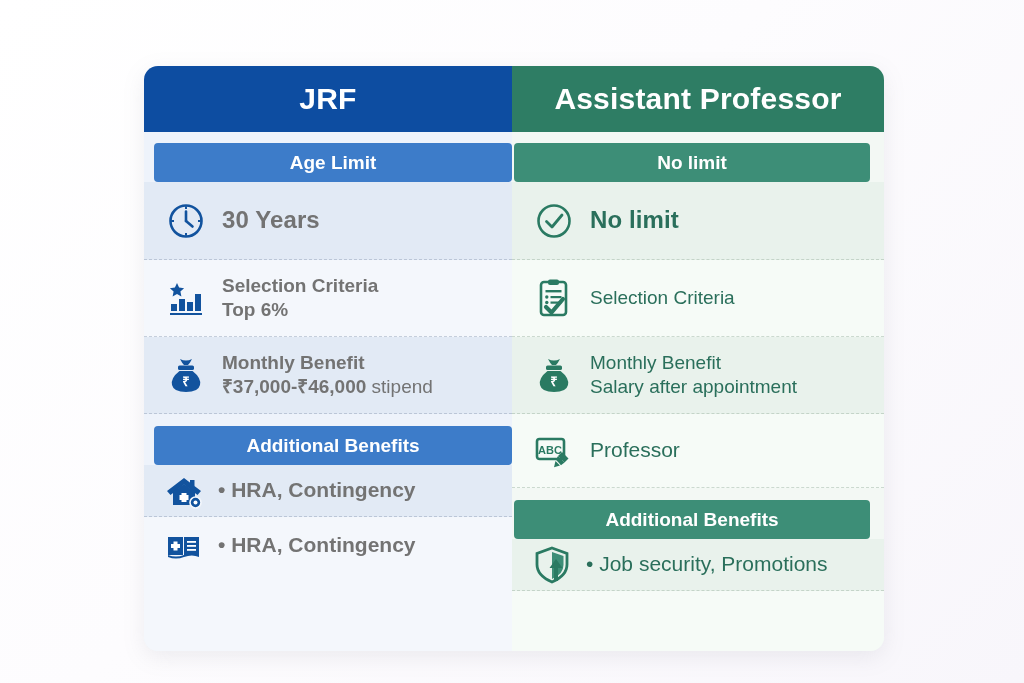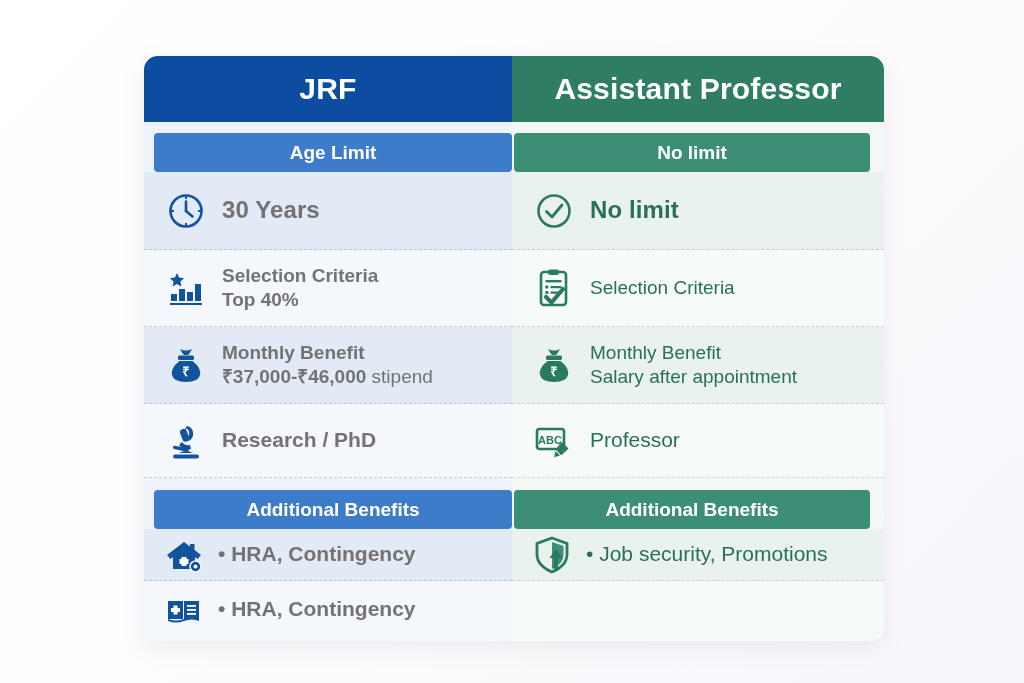--- a/index.html
+++ b/index.html
@@ -13,21 +13,21 @@
   body {
     font-family: "Liberation Sans", sans-serif;
     background: linear-gradient(135deg, #ffffff 0%, #fdfcfe 45%, #f8f6fb 100%);
     position: relative;
   }
 
   
   #card {
     position: absolute;
     left: 144px;
-    top: 56px;
+    top: 66px;
     width: 740px;
     height: 585px;
     border-radius: 14px;
     background: #f2f6f4;
     box-shadow: 0 6px 22px rgba(120,125,140,0.13);
     overflow: hidden;
   }
 
   
   .cols {
@@ -188,54 +188,39 @@
             <polygon points="12,6 14.1,10.6 19.1,11.2 15.4,14.6 16.4,19.6 12,17.1 7.6,19.6 8.6,14.6 4.9,11.2 9.9,10.6" fill="#12539e"></polygon>
             <rect x="6" y="27" width="6" height="7" fill="#12539e"></rect>
             <rect x="14" y="22" width="6" height="12" fill="#12539e"></rect>
             <rect x="22" y="25" width="6" height="9" fill="#12539e"></rect>
             <rect x="30" y="17" width="6" height="17" fill="#12539e"></rect>
             <rect x="5" y="36" width="32" height="2" fill="#12539e"></rect>
           </svg>
         </span>
         <span class="txt">
           <span class="t-lab">Selection Criteria</span>
-          <span class="t-val">Top 40%</span>
+          <span class="t-val">Top 6%</span>
         </span>
       </div>
 
       <div class="row shade-a h77">
         <span class="icon">
           <svg width="42" height="42" viewBox="0 0 42 42">
             <path d="M15 5 q6 3 12 0 q-2 4 -4 6 h-4 q-2 -2 -4 -6 z" fill="#12539e"></path>
             <rect x="13" y="11.5" width="16" height="4.5" rx="1.6" fill="#12539e"></rect>
             <path d="M14.5 17 q-9 7 -7.5 14 q1.5 7 14 7 q12.5 0 14 -7 q1.5 -7 -7.5 -14 z" fill="#12539e"></path>
             <text x="21" y="31.5" font-family="'Liberation Sans',sans-serif" font-size="13" font-weight="bold" fill="#ffffff" text-anchor="middle">₹</text>
           </svg>
         </span>
         <span class="txt">
           <span class="t-lab">Monthly Benefit</span>
           <span class="t-val"><span>₹37,000-₹46,000</span><span class="light"> stipend</span></span>
         </span>
       </div>
 
-      <div class="row shade-b h74">
-        <span class="icon">
-          <svg width="42" height="42" viewBox="0 0 42 42">
-            <path d="M22 6 q5 1 6 6 q1 6 -4 9 l-3 -3 q4 -2 3 -6 q-1 -4 -4 -3 z" fill="#12539e"></path>
-            <rect x="16" y="9" width="7" height="13" rx="3.2" transform="rotate(-20 19 15)" fill="#12539e"></rect>
-            <path d="M17 22 q3 4 8 3 l1 4 q-7 2 -12 -4 z" fill="#12539e"></path>
-            <rect x="8" y="27" width="16" height="3.4" rx="1.6" transform="rotate(12 16 28)" fill="#12539e"></rect>
-            <path d="M14 33 q7 -4 14 0 z" fill="#12539e"></path>
-            <rect x="8" y="34.5" width="26" height="4" rx="2" fill="#12539e"></rect>
-          </svg>
-        </span>
-        <span class="txt">
-          <span class="t-plain">Research / PhD</span>
-        </span>
-      </div>
 
       <div class="spacer-gap"></div>
 
       <div class="sec-bar-wrap">
         <div class="sec-bar">Additional Benefits</div>
       </div>
 
       <div class="row shade-a h52 small-ic">
         <span class="icon">
           <svg width="40" height="40" viewBox="0 0 40 40">

